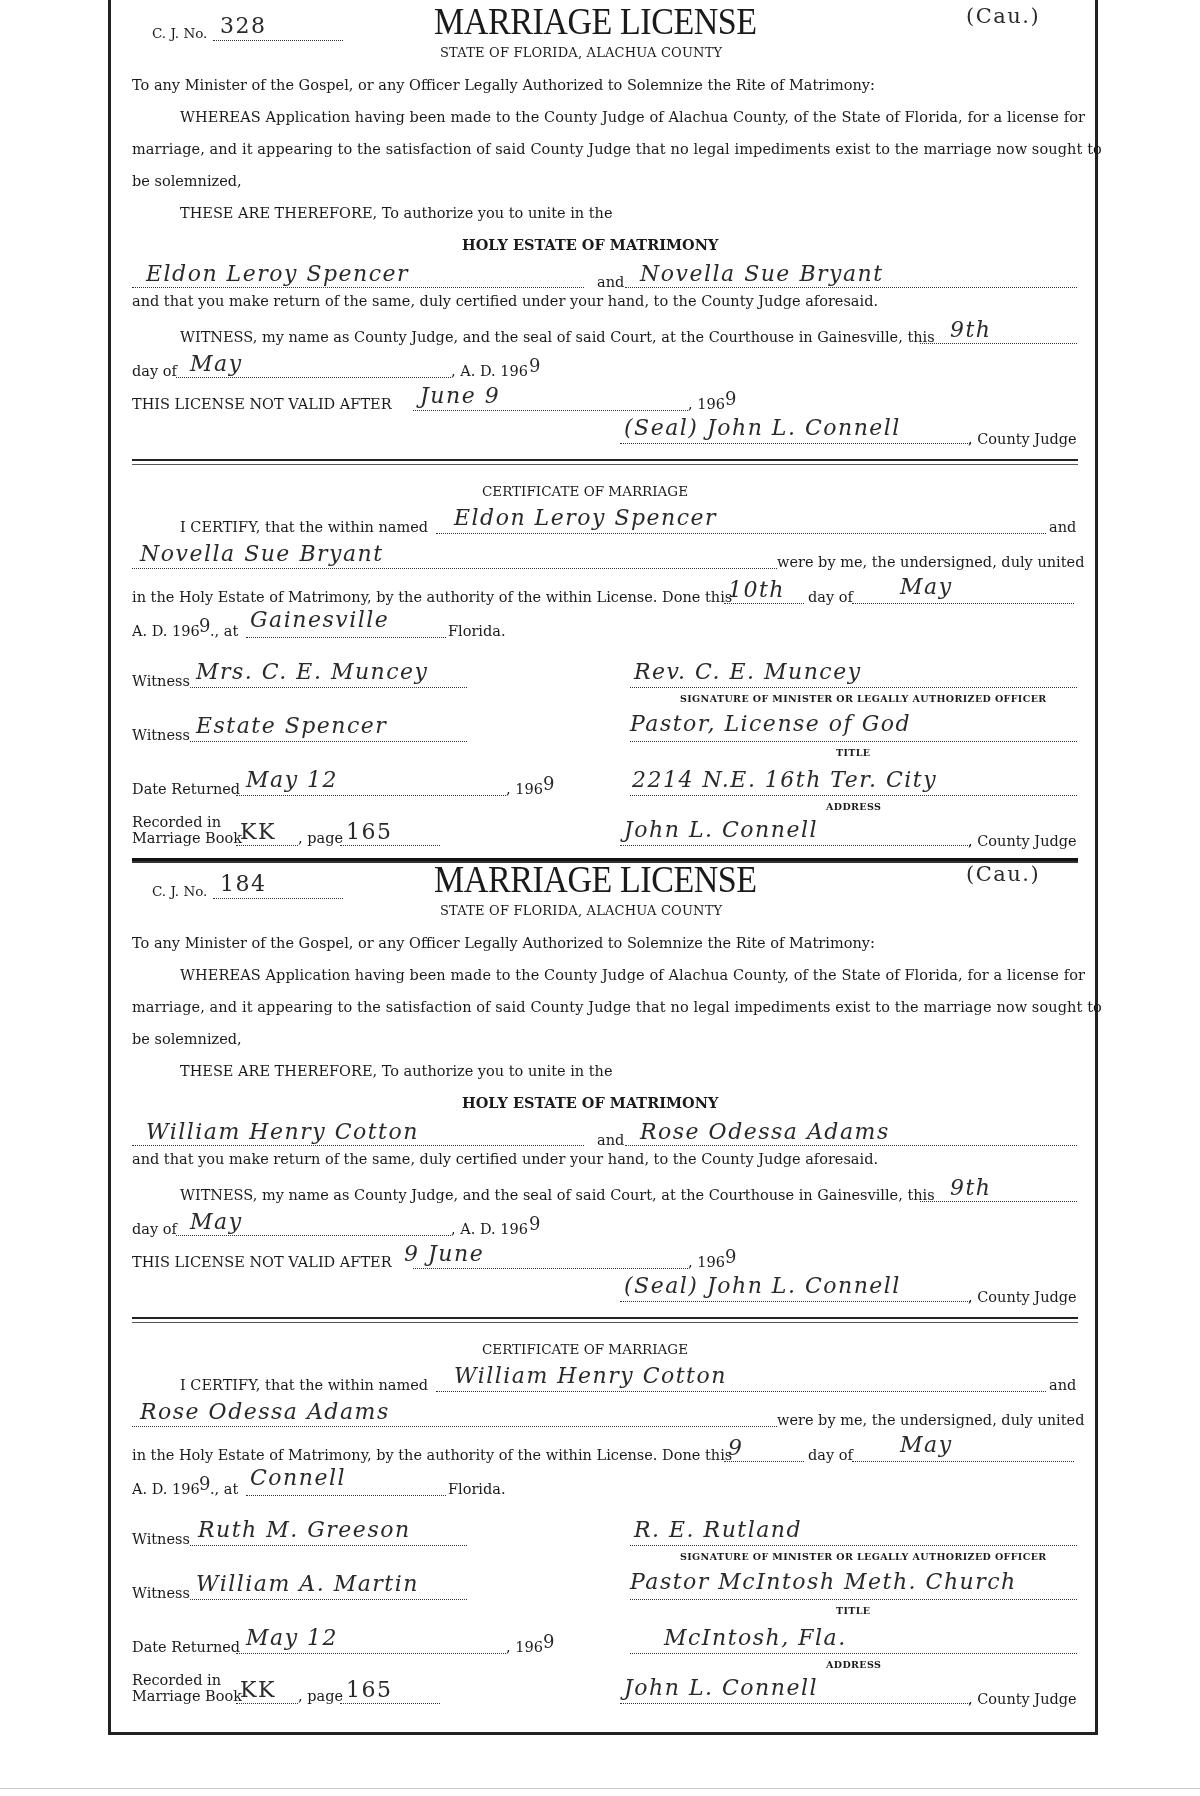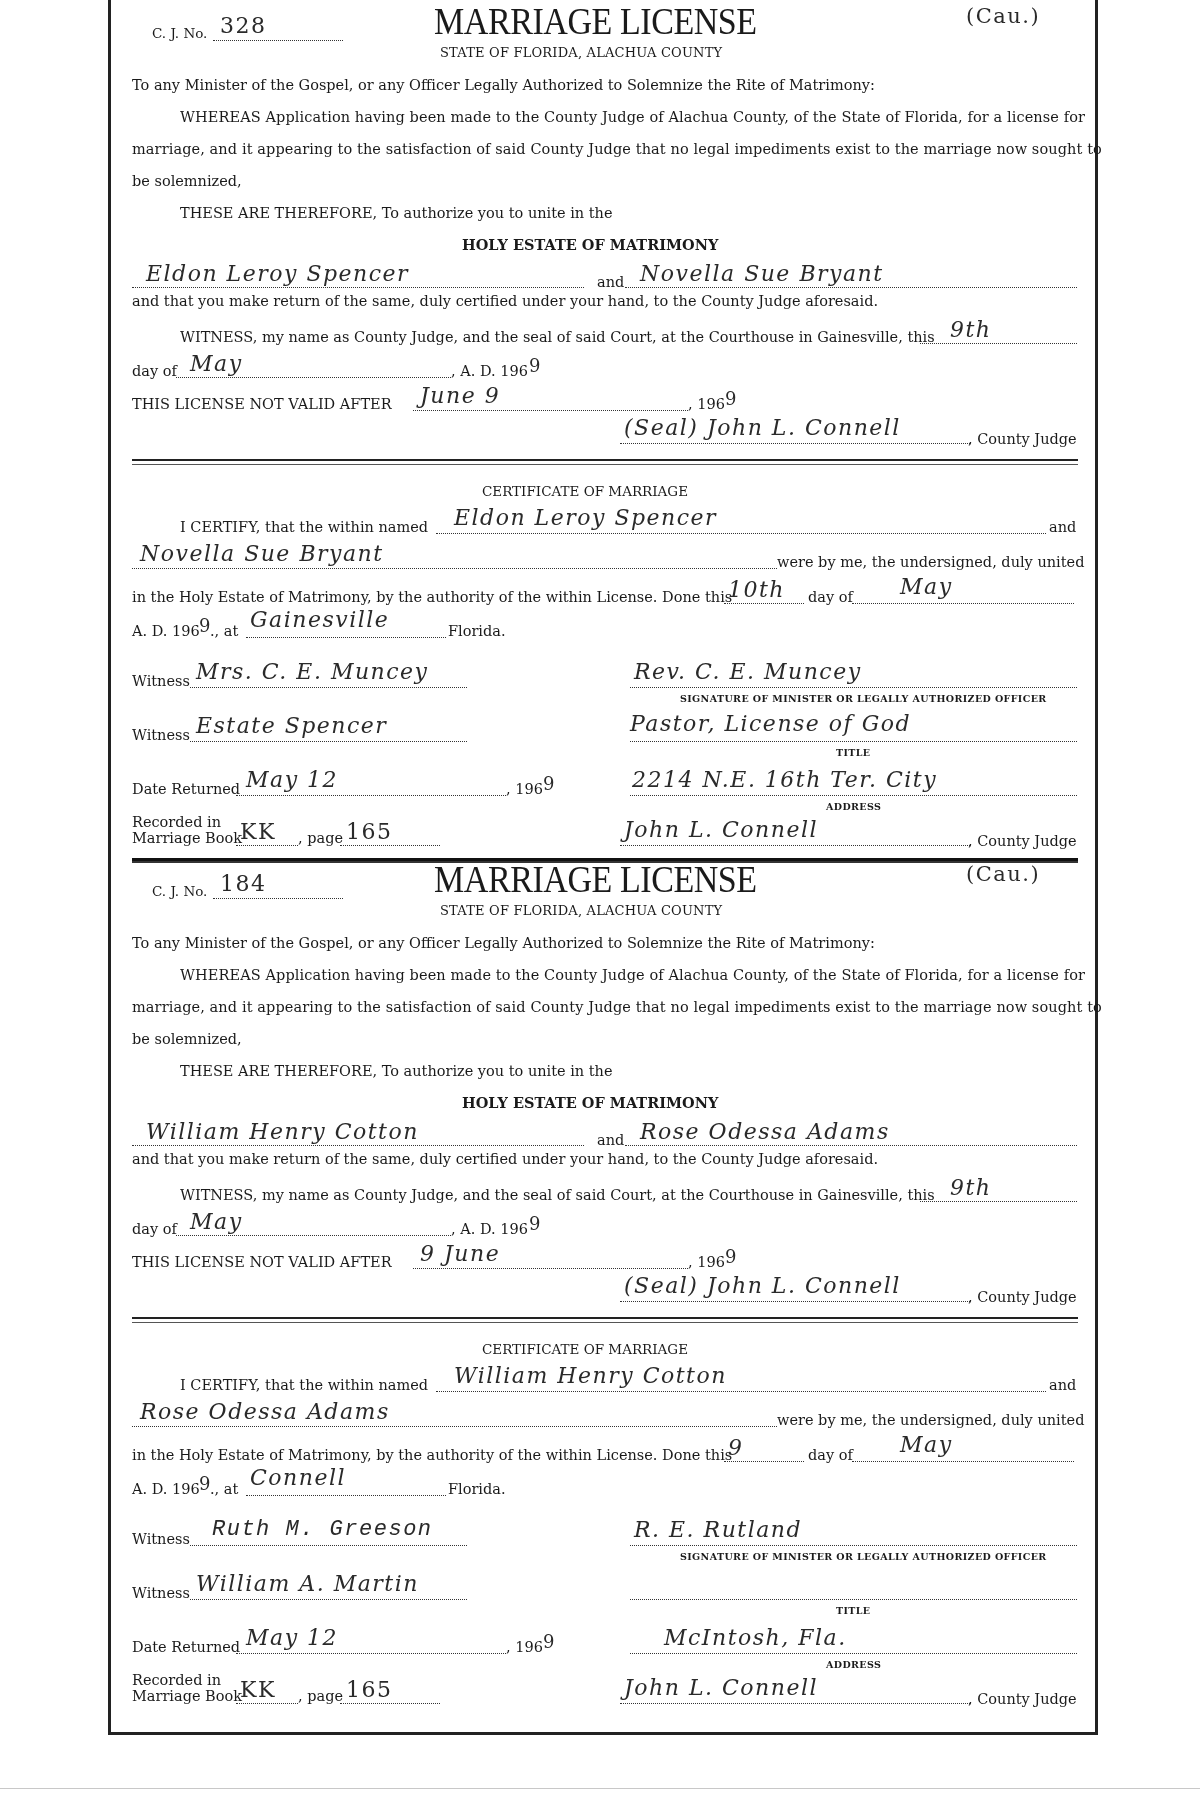--- a/index.html
+++ b/index.html
@@ -160,21 +160,21 @@
     <span class="hand" style="left:950px;top:318px;">9th</span>
 
     <span class="t" style="left:132px;top:362px;">day of</span>
     <span class="dots" style="left:176px;top:377px;width:275px;"></span>
     <span class="hand" style="left:190px;top:352px;">May</span>
     <span class="t" style="left:451px;top:362px;">, A. D. 196</span>
     <span class="hand" style="left:529px;top:354px;font-size:18px;font-style:normal;">9</span>
 
     <span class="t" style="left:132px;top:395px;">THIS LICENSE NOT VALID AFTER</span>
     <span class="dots" style="left:413px;top:410px;width:275px;"></span>
-    <span class="hand" style="left:420px;top:384px;">9 June</span>
+    <span class="hand" style="left:404px;top:384px;">9 June</span>
     <span class="t" style="left:688px;top:395px;">, 196</span>
     <span class="hand" style="left:725px;top:387px;font-size:18px;font-style:normal;">9</span>
 
     <span class="dots" style="left:620px;top:443px;width:350px;"></span>
     <span class="hand" style="left:624px;top:416px;">(Seal) John L. Connell</span>
     <span class="t" style="left:968px;top:430px;">, County Judge</span>
 
     <div class="divider" style="top:459px;"></div>
 
     <span class="t" style="left:482px;top:482px;font-size:13.5px;">CERTIFICATE OF MARRIAGE</span>
@@ -196,31 +196,32 @@
 
     <span class="t" style="left:132px;top:622px;">A. D. 196</span>
     <span class="hand" style="left:199px;top:614px;font-size:18px;font-style:normal;">9</span>
     <span class="t" style="left:210px;top:622px;">., at</span>
     <span class="dots" style="left:246px;top:637px;width:200px;"></span>
     <span class="hand" style="left:250px;top:608px;">Connell</span>
     <span class="t" style="left:448px;top:622px;">Florida.</span>
 
     <span class="t" style="left:132px;top:672px;">Witness</span>
     <span class="dots" style="left:190px;top:687px;width:277px;"></span>
-    <span class="hand" style="left:212px;top:660px;font-family:Liberation Mono, monospace;">Ruth M. Greeson</span>
+    <span class="hand" style="left:198px;top:660px;">Ruth M. Greeson</span>
 
     <span class="dots" style="left:630px;top:687px;width:447px;"></span>
     <span class="hand" style="left:634px;top:660px;">R. E. Rutland</span>
     <span class="t small-caps-label" style="left:680px;top:690px;">SIGNATURE OF MINISTER OR LEGALLY AUTHORIZED OFFICER</span>
 
     <span class="t" style="left:132px;top:726px;">Witness</span>
     <span class="dots" style="left:190px;top:741px;width:277px;"></span>
     <span class="hand" style="left:196px;top:714px;">William A. Martin</span>
 
     <span class="dots" style="left:630px;top:741px;width:447px;"></span>
+    <span class="hand" style="left:630px;top:712px;">Pastor McIntosh Meth. Church</span>
     <span class="t small-caps-label" style="left:836px;top:744px;">TITLE</span>
 
     <span class="t" style="left:132px;top:780px;">Date Returned</span>
     <span class="dots" style="left:236px;top:795px;width:270px;"></span>
     <span class="hand" style="left:246px;top:768px;">May 12</span>
     <span class="t" style="left:506px;top:780px;">, 196</span>
     <span class="hand" style="left:543px;top:772px;font-size:18px;font-style:normal;">9</span>
 
     <span class="dots" style="left:630px;top:795px;width:447px;"></span>
     <span class="hand" style="left:632px;top:768px;margin-left:32px;">McIntosh, Fla.</span>

